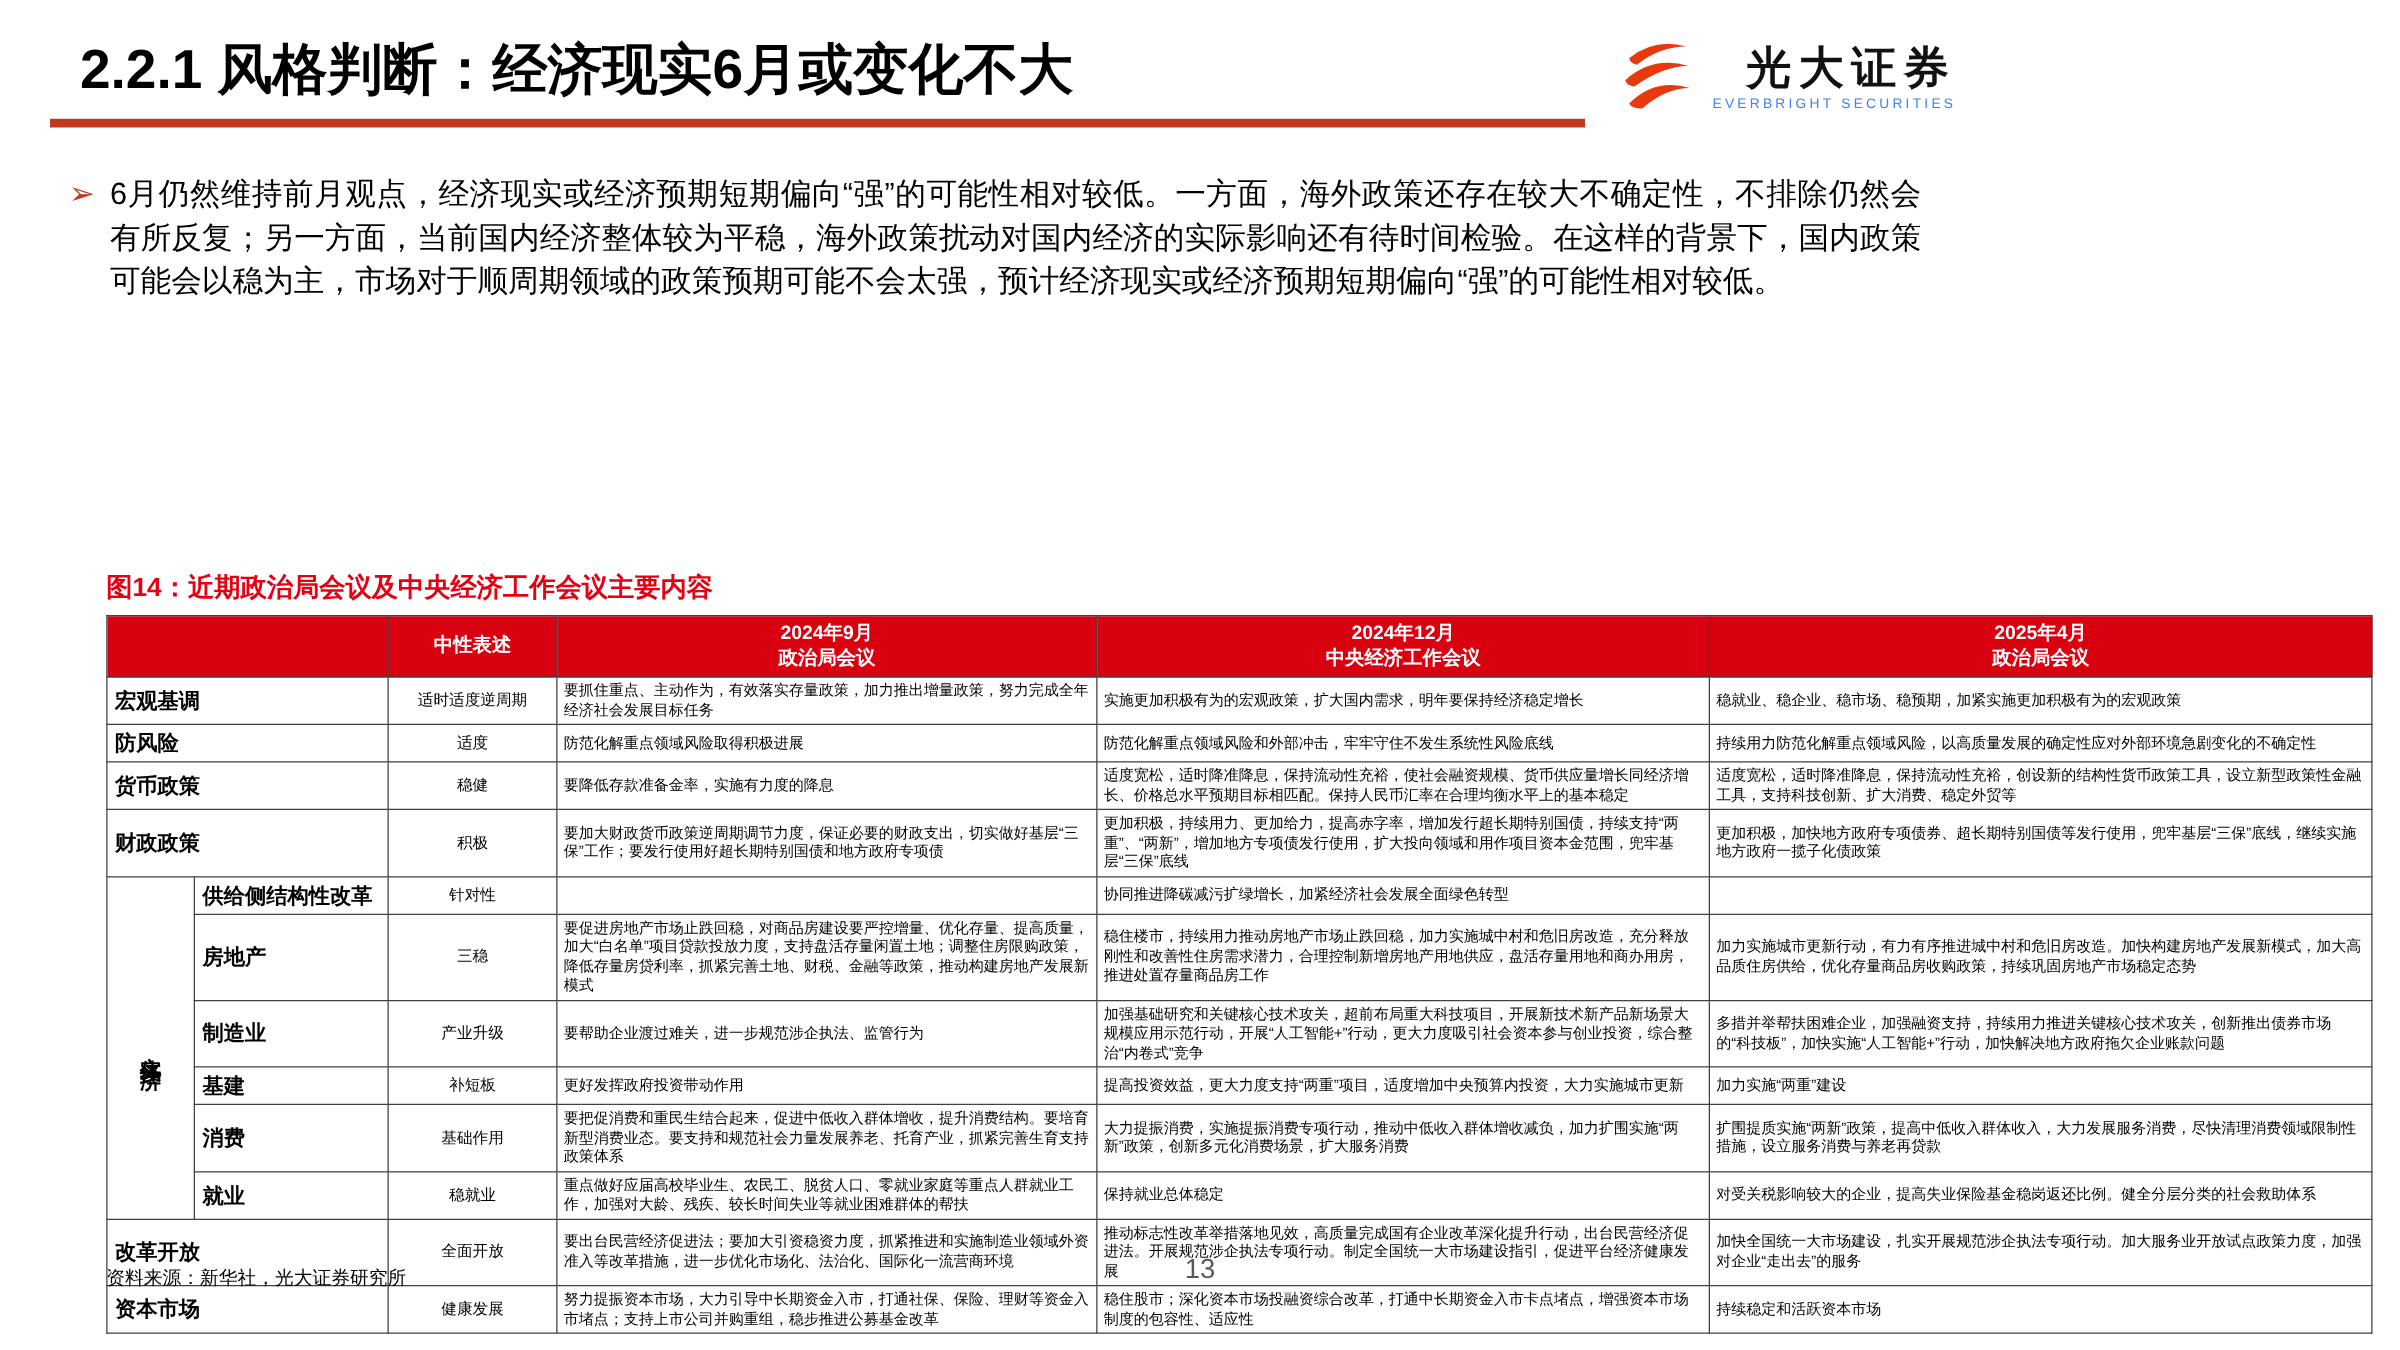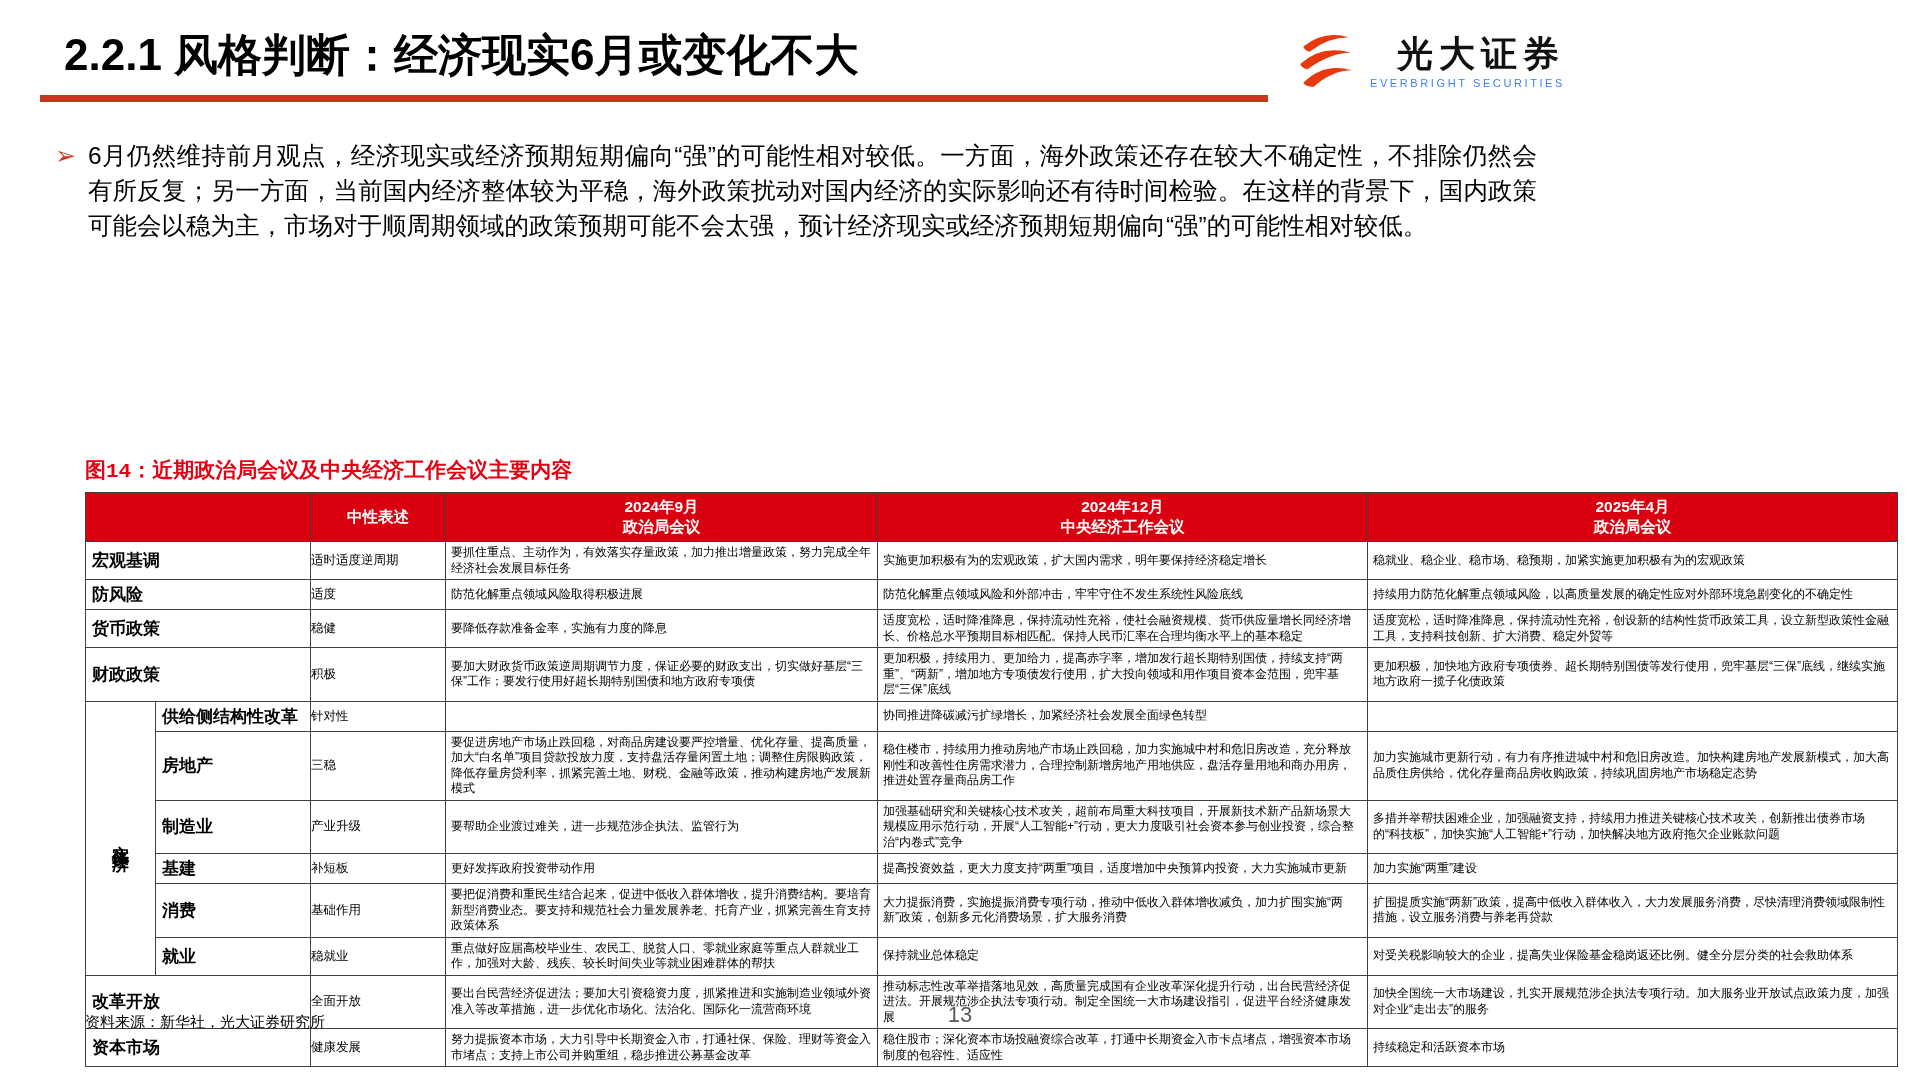--- a/index.html
+++ b/index.html
@@ -26,39 +26,39 @@
 
   
   .bullet-block { position:absolute; left:55px; top:138px; width:1482px; display:flex; }
   .bullet-arrow { color:#c23a1e; font-size:25px; line-height:35px; margin-right:12px; flex:0 0 auto; }
   .bullet-text { font-size:24.5px; line-height:35px; text-align:justify; color:#000; }
   .bullet-text .lead { font-weight:normal; }
 
   
   .figure-title {
     position:absolute; left:85px; top:456px;
-    font-size:21px; font-weight:bold; color:#e60012;font-family:Liberation Mono, monospace;
+    font-size:21px; font-weight:bold; color:#e60012;
   }
   table.policy {
     position:absolute; left:85px; top:492px; width:1812px;
     border-collapse:collapse; table-layout:fixed;
   }
   table.policy th, table.policy td {
     border:1px solid #404040; vertical-align:middle;
   }
   table.policy thead th {
     background:#d9000f; color:#fff; font-weight:bold; font-size:15.5px;
     text-align:center; padding:4px 2px; white-space:pre-line; line-height:20px; height:48px;
   }
   td.group-cell {
     text-align:center; font-weight:bold; font-size:17px;
     writing-mode:vertical-lr; text-orientation:upright; letter-spacing:3px; padding:6px 0;
   }
   td.label-cell { text-align:left; font-weight:bold; font-size:17px; padding:3px 6px; }
-  td.neutral-cell { text-align:left; font-size:12.5px; padding:3px 0;margin-left:19px; }
+  td.neutral-cell { text-align:center; font-size:12.5px; padding:3px 0;margin-left:19px; }
   td.content-cell { font-size:12px; line-height:15.5px; padding:3px 5px; text-align:left; }
 
   
   .source-note { position:absolute; left:85px; top:1013px; font-size:15px; color:#000;text-align:center; }
   .page-number { position:absolute; left:0; top:1002px; width:1920px; text-align:center;
     font-size:22px; color:#595959; }
 </style>
 </head>
 <body>
 

